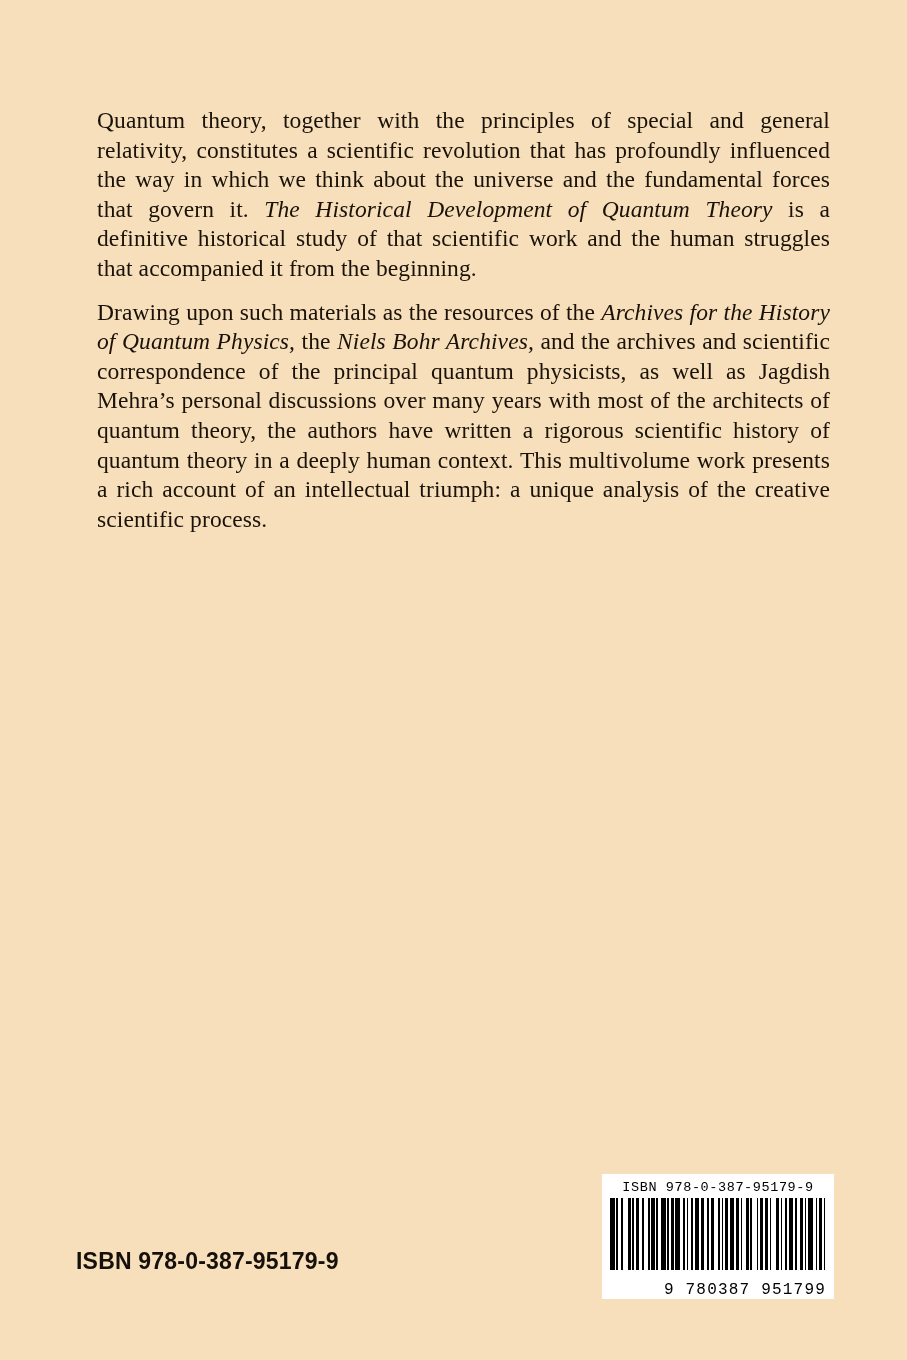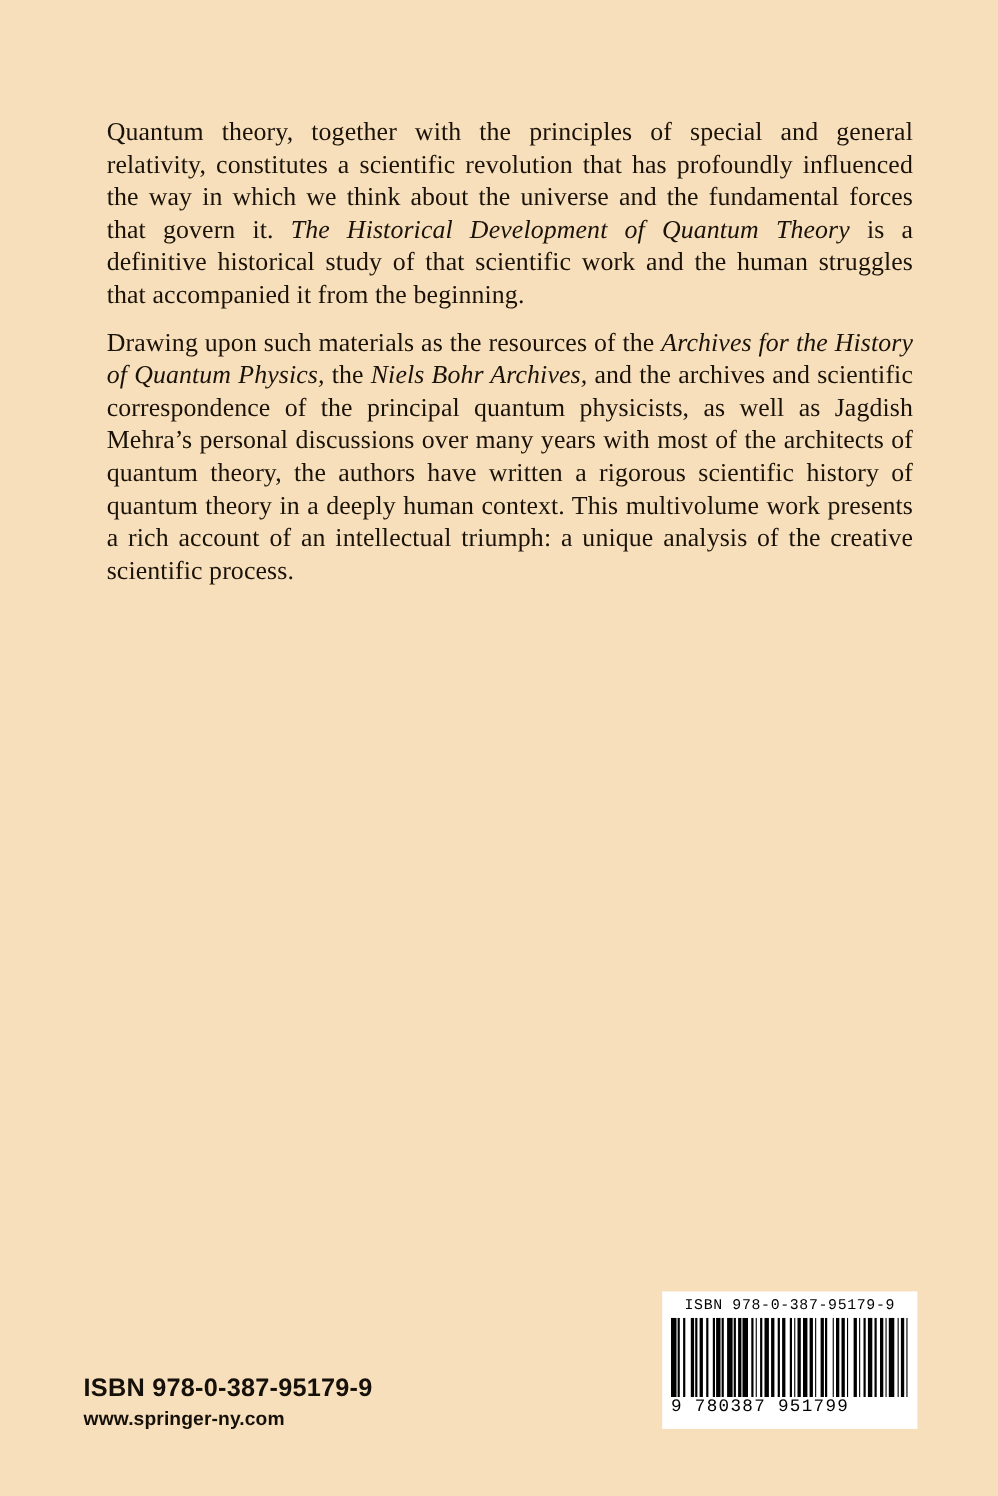--- a/index.html
+++ b/index.html
@@ -94,39 +94,38 @@
     background: #000;
   }
   .barcode-bars .sp {
     background: transparent;
   }
   .barcode-digits {
     font-family: "Liberation Mono", monospace;
     font-size: 16px;
     letter-spacing: 1.2px;
     color: #000;
-    text-align: left;
+    text-align: right;
     line-height: 18px;
-    margin-top: 0;
+    margin-top: 11px;
     white-space: nowrap;
   }
 </style>
 </head>
 <body>
 
 <div class="page">
 
   <div class="blurb">
     <p><span>Quantum theory, together with the principles of special and general relativity, constitutes a scientific revolution that has profoundly influenced the way in which we think about the universe and the fundamental forces that govern it. </span><i>The Historical Development of Quantum Theory</i><span> is a definitive historical study of that scientific work and the human struggles that accompanied it from the beginning.</span></p>
     <p><span>Drawing upon such materials as the resources of the </span><i>Archives for the History of Quantum Physics,</i><span> the </span><i>Niels Bohr Archives,</i><span> and the archives and scientific correspondence of the principal quantum physicists, as well as Jagdish Mehra’s personal discussions over many years with most of the architects of quantum theory, the authors have written a rigorous scientific history of quantum theory in a deeply human context. This multivolume work presents a rich account of an intellectual triumph: a unique analysis of the creative scientific process.</span></p>
   </div>
 
   <div class="isbn-block">
     <div class="isbn-line">ISBN 978-0-387-95179-9</div>
-    <div class="url-line">www.springer-ny.com</div>
   </div>
 
   <div class="barcode-box">
     <div class="barcode-caption">ISBN 978-0-387-95179-9</div>
     <div class="barcode-bars" id="barcode-bars">
         <div class="bar" style="background: rgb(0, 0, 0); width: 4.8px; flex: 0 0 auto;"></div>
         <div class="sp" style="width: 1.6px; flex: 0 0 auto;"></div>
         <div class="bar" style="background: rgb(0, 0, 0); width: 1.6px; flex: 0 0 auto;"></div>
         <div class="sp" style="width: 3.2px; flex: 0 0 auto;"></div>
         <div class="bar" style="background: rgb(0, 0, 0); width: 1.6px; flex: 0 0 auto;"></div>

